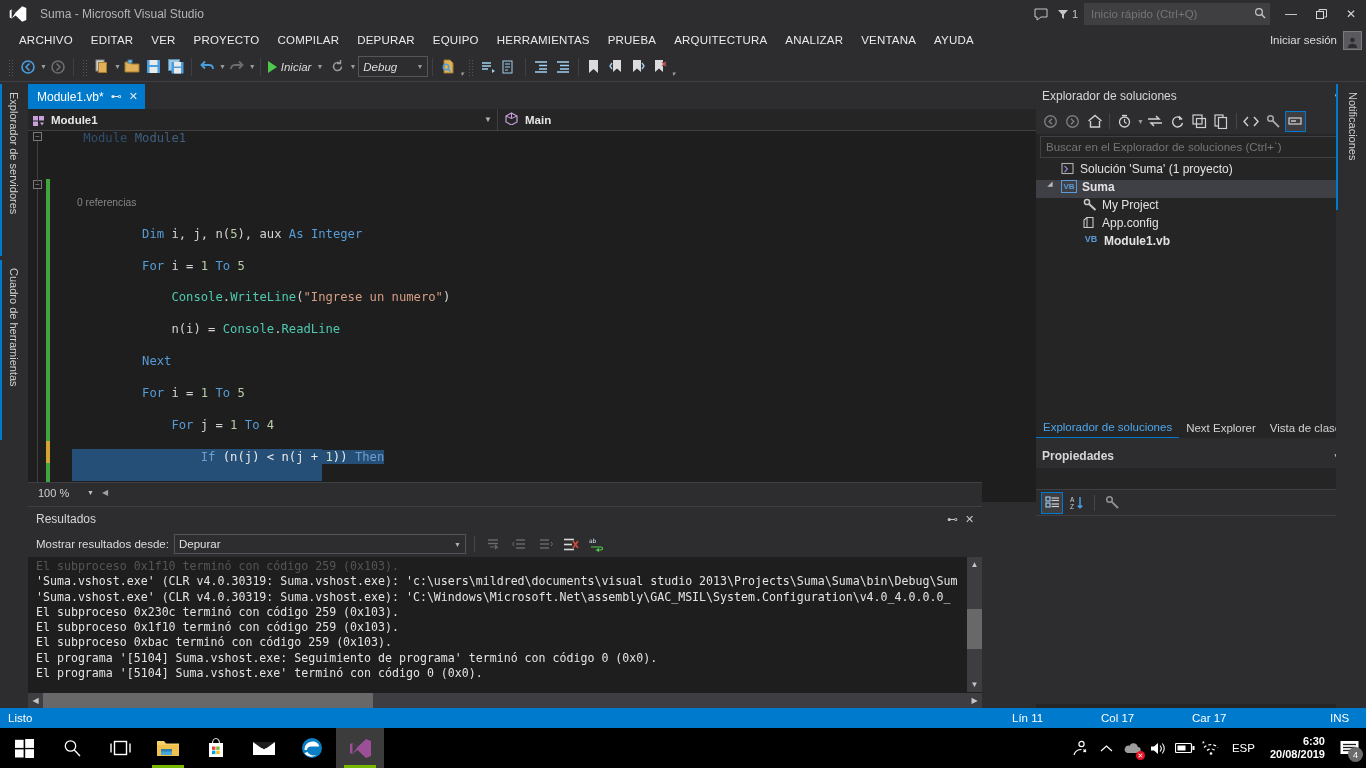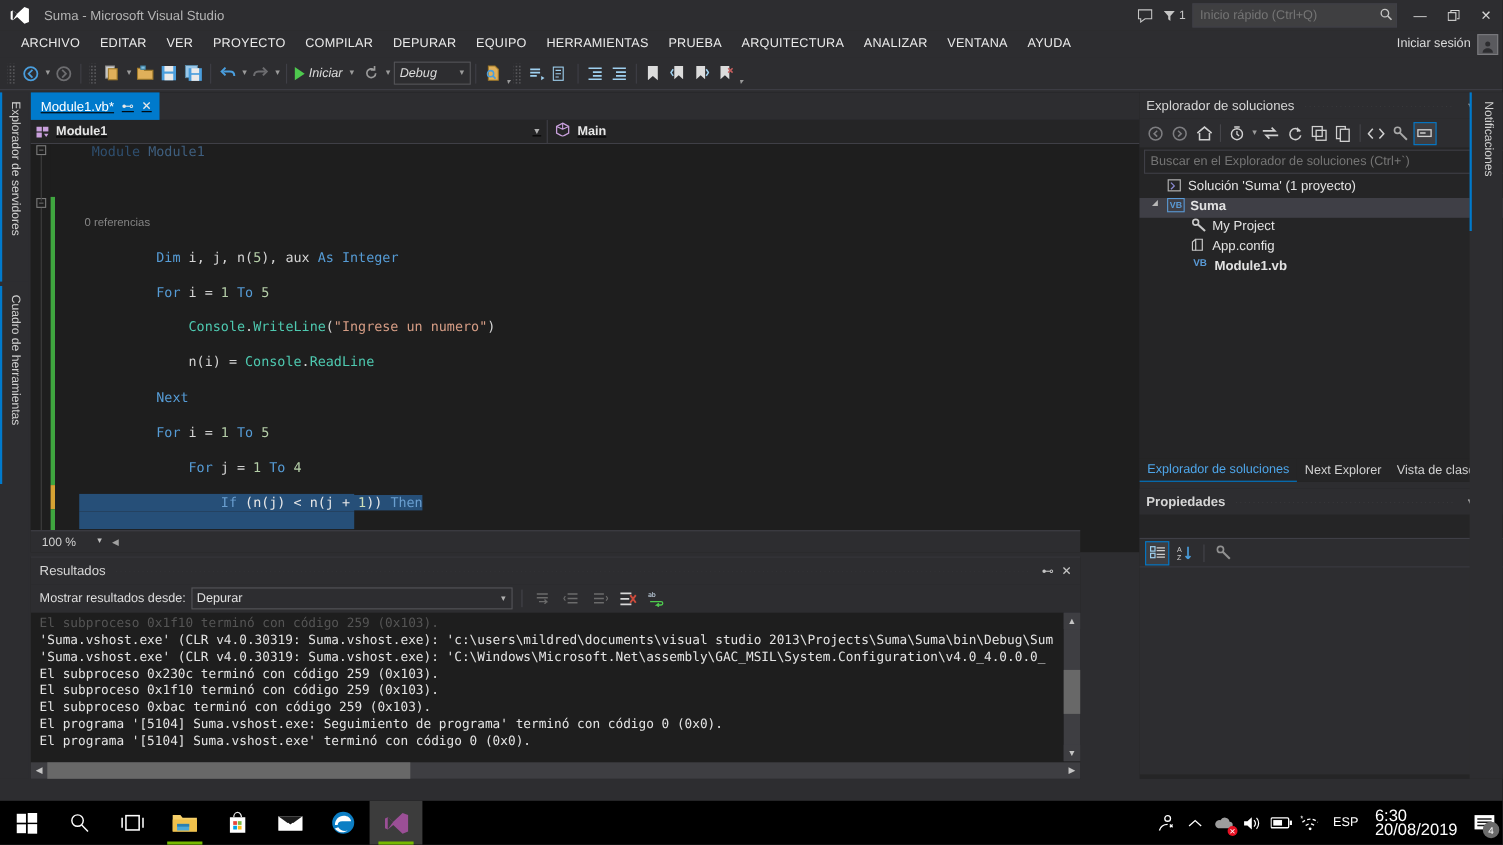--- a/index.html
+++ b/index.html
@@ -63,21 +63,21 @@
   .leftrail { position: absolute; left: 0; top: 84px; width: 26px; height: 624px; background: #2d2d30; }
   .vtab { position: absolute; left: 0; width: 26px; background: #2d2d30; border-left: 2px solid #007acc; color: #d0d0d0; }
   .vtab span {
     writing-mode: vertical-rl; font-size: 11px; white-space: nowrap;
     display: block; padding: 8px 0 8px 6px;
   }
   #vtab-servers { top: 0; height: 172px; }
   #vtab-toolbox { top: 176px; height: 180px; }
 
   
-  .editorpane { position: absolute; left: 28px; top: 84px; width: 1082px; height: 418px; background: #1e1e1e; text-decoration: underline; }
+  .editorpane { position: absolute; left: 28px; top: 84px; width: 1082px; height: 418px; background: #1e1e1e; }
   .tabstrip { height: 25px; background: #2d2d30; display: flex; align-items: flex-end; }
   .doctab {
     height: 25px; background: #007acc; color: #fff; display: flex; align-items: center;
     padding: 0 7px 0 9px; font-size: 12px; gap: 7px;
   }
   .doctab .pin, .doctab .x { font-size: 11px; color: #e8e8e8; }
   .navbar-row { height: 22px; background: #252526; display: flex; align-items: center; border-bottom: 1px solid #3f3f46; }
   .nav-left { width: 470px; height: 22px; display: flex; align-items: center; gap: 6px; padding-left: 5px; border-right: 1px solid #3f3f46; }
   .nav-right { flex: 1; height: 22px; display: flex; align-items: center; gap: 7px; padding-left: 7px; }
   .nav-text { color: #e6e6e6; font-size: 11.5px; font-weight: bold; }
@@ -177,21 +177,21 @@
   .st-item { position: absolute; }
 
   
   .taskbar { position: absolute; left: 0; top: 728px; width: 1366px; height: 40px; background: #000; display: flex; align-items: center; }
   .tkbtn { width: 48px; height: 40px; display: flex; align-items: center; justify-content: center; position: relative; }
   .tkbtn.running::after { content: ''; position: absolute; bottom: 0; left: 8px; width: 32px; height: 3px; background: #76b900; }
   .tkbtn.active { background: #3c3c3c; }
   .tray { position: absolute; right: 0; top: 0; height: 40px; display: flex; align-items: center; }
   .tray-icon { width: 26px; height: 40px; display: flex; align-items: center; justify-content: center; color: #fff; font-size: 13px; }
   .tray-lang { color: #fff; font-size: 11.5px; padding: 0 8px; }
-  .tray-clock { color: #fff; font-size: 15px; text-align: left; line-height: 13px; padding: 0 7px; }
+  .tray-clock { color: #fff; font-size: 11px; text-align: right; line-height: 13px; padding: 0 7px; font-weight: bold; }
   .tray-action { width: 34px; height: 40px; display: flex; align-items: center; justify-content: center; position: relative; }
   .badge { position: absolute; right: 3px; bottom: 6px; width: 15px; height: 15px; border-radius: 50%; background: #6b6b6b; color: #fff; font-size: 9px; display: flex; align-items: center; justify-content: center; }
 </style>
 </head>
 <body>
 
 <div id="app">
 
   <div class="titlebar">
     <div class="vs-logo">
@@ -760,20 +760,27 @@
       <div class="prop-body"></div>
     </div>
   </div>
 
   <div class="rightrail">
     <div class="vtab-r">
       <span>Notificaciones</span>
     </div>
   </div>
 
+  <div class="statusbar">
+    <span class="st-left">Listo</span>
+    <span class="st-item" style="left:1012px">Lín 11</span>
+    <span class="st-item" style="left:1101px">Col 17</span>
+    <span class="st-item" style="left:1192px">Car 17</span>
+    <span class="st-item" style="left:1330px">INS</span>
+  </div>
 
   <div class="taskbar">
     <div class="tkbtn">
       <svg width="19" height="19" viewBox="0 0 19 19">
           <rect x="0" y="0.8" width="8.6" height="8.1" fill="#fff"></rect>
           <rect x="10.2" y="0" width="8.8" height="8.9" fill="#fff"></rect>
           <rect x="0" y="10.4" width="8.6" height="8.1" fill="#fff"></rect>
           <rect x="10.2" y="10.2" width="8.8" height="8.9" fill="#fff"></rect>
         </svg>
     </div>

